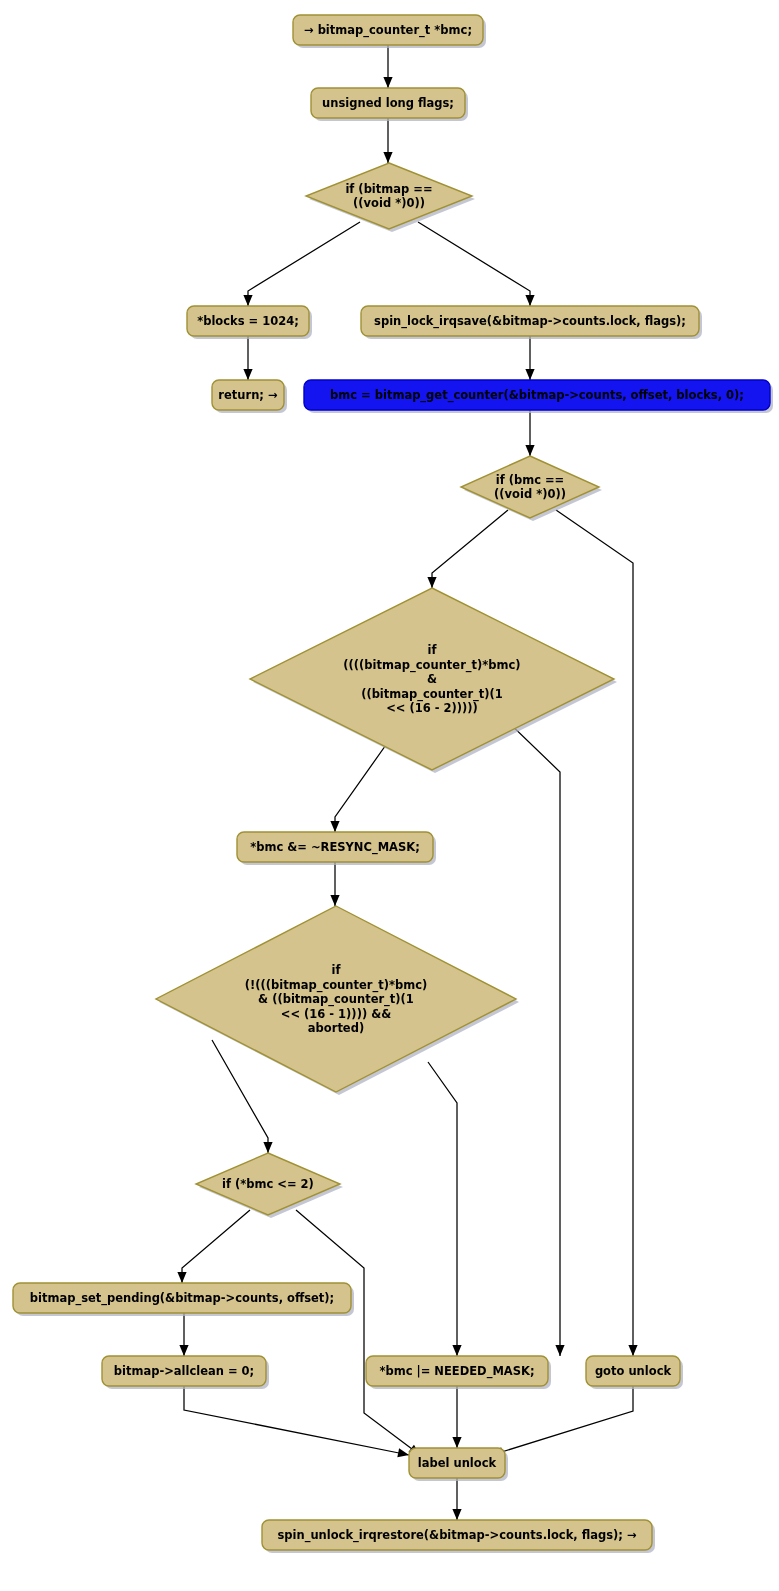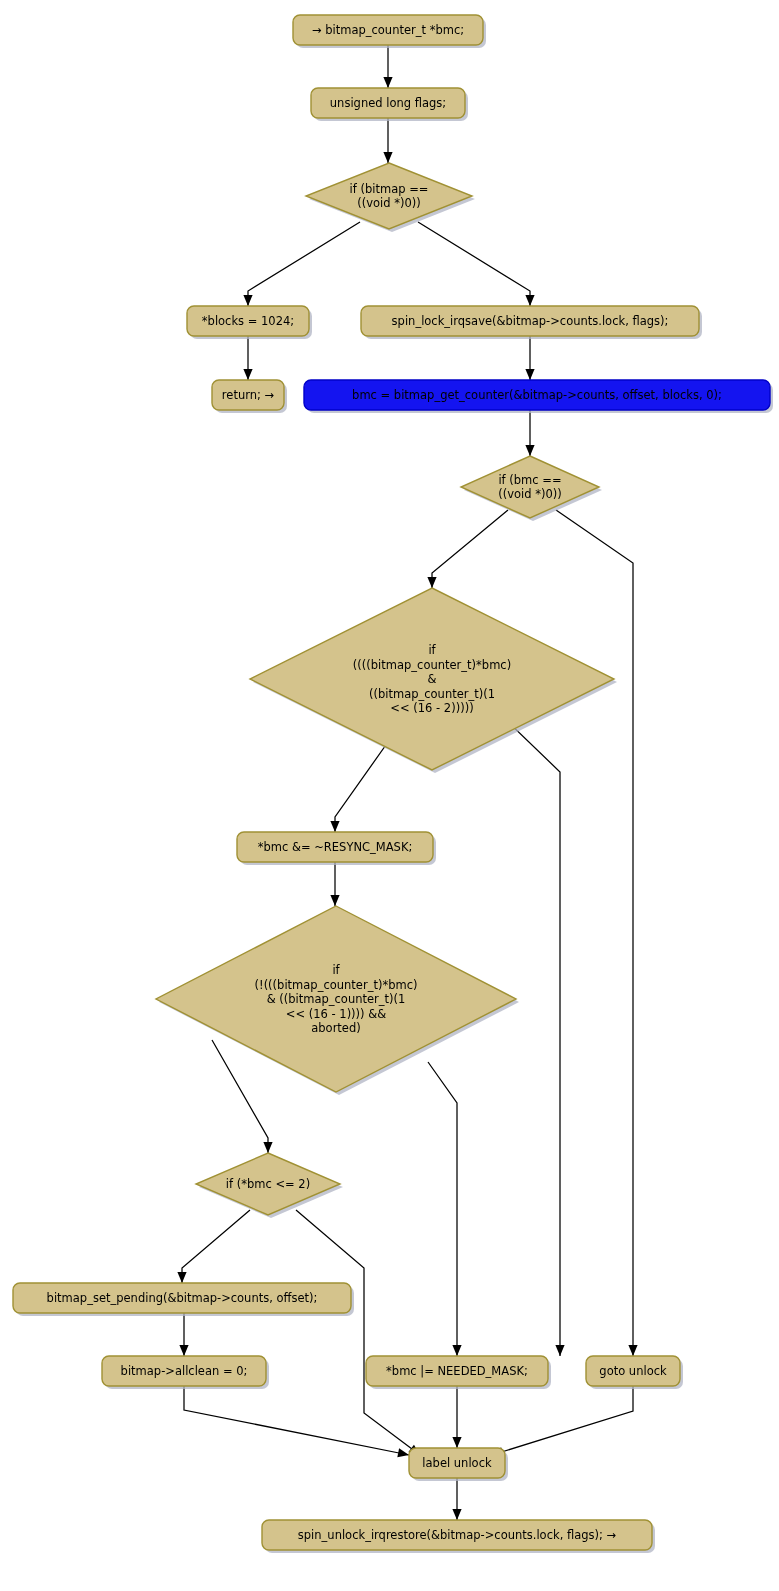--- a/index.html
+++ b/index.html
@@ -10,20 +10,21 @@
   body {
     width: 779px;
     height: 1591px;
     font-family: "DejaVu Sans", sans-serif;
     overflow: hidden;
   }
   #flow-root {
     position: relative;
     width: 779px;
     height: 1589px;
+    font-weight: bold;
   }
   svg#flow-svg {
     display: block;
     width: 779px;
     height: 1591px;
   }
   .node-shape {
     stroke: #A09134;
     stroke-width: 1.4;
     fill: #D4C38C;

